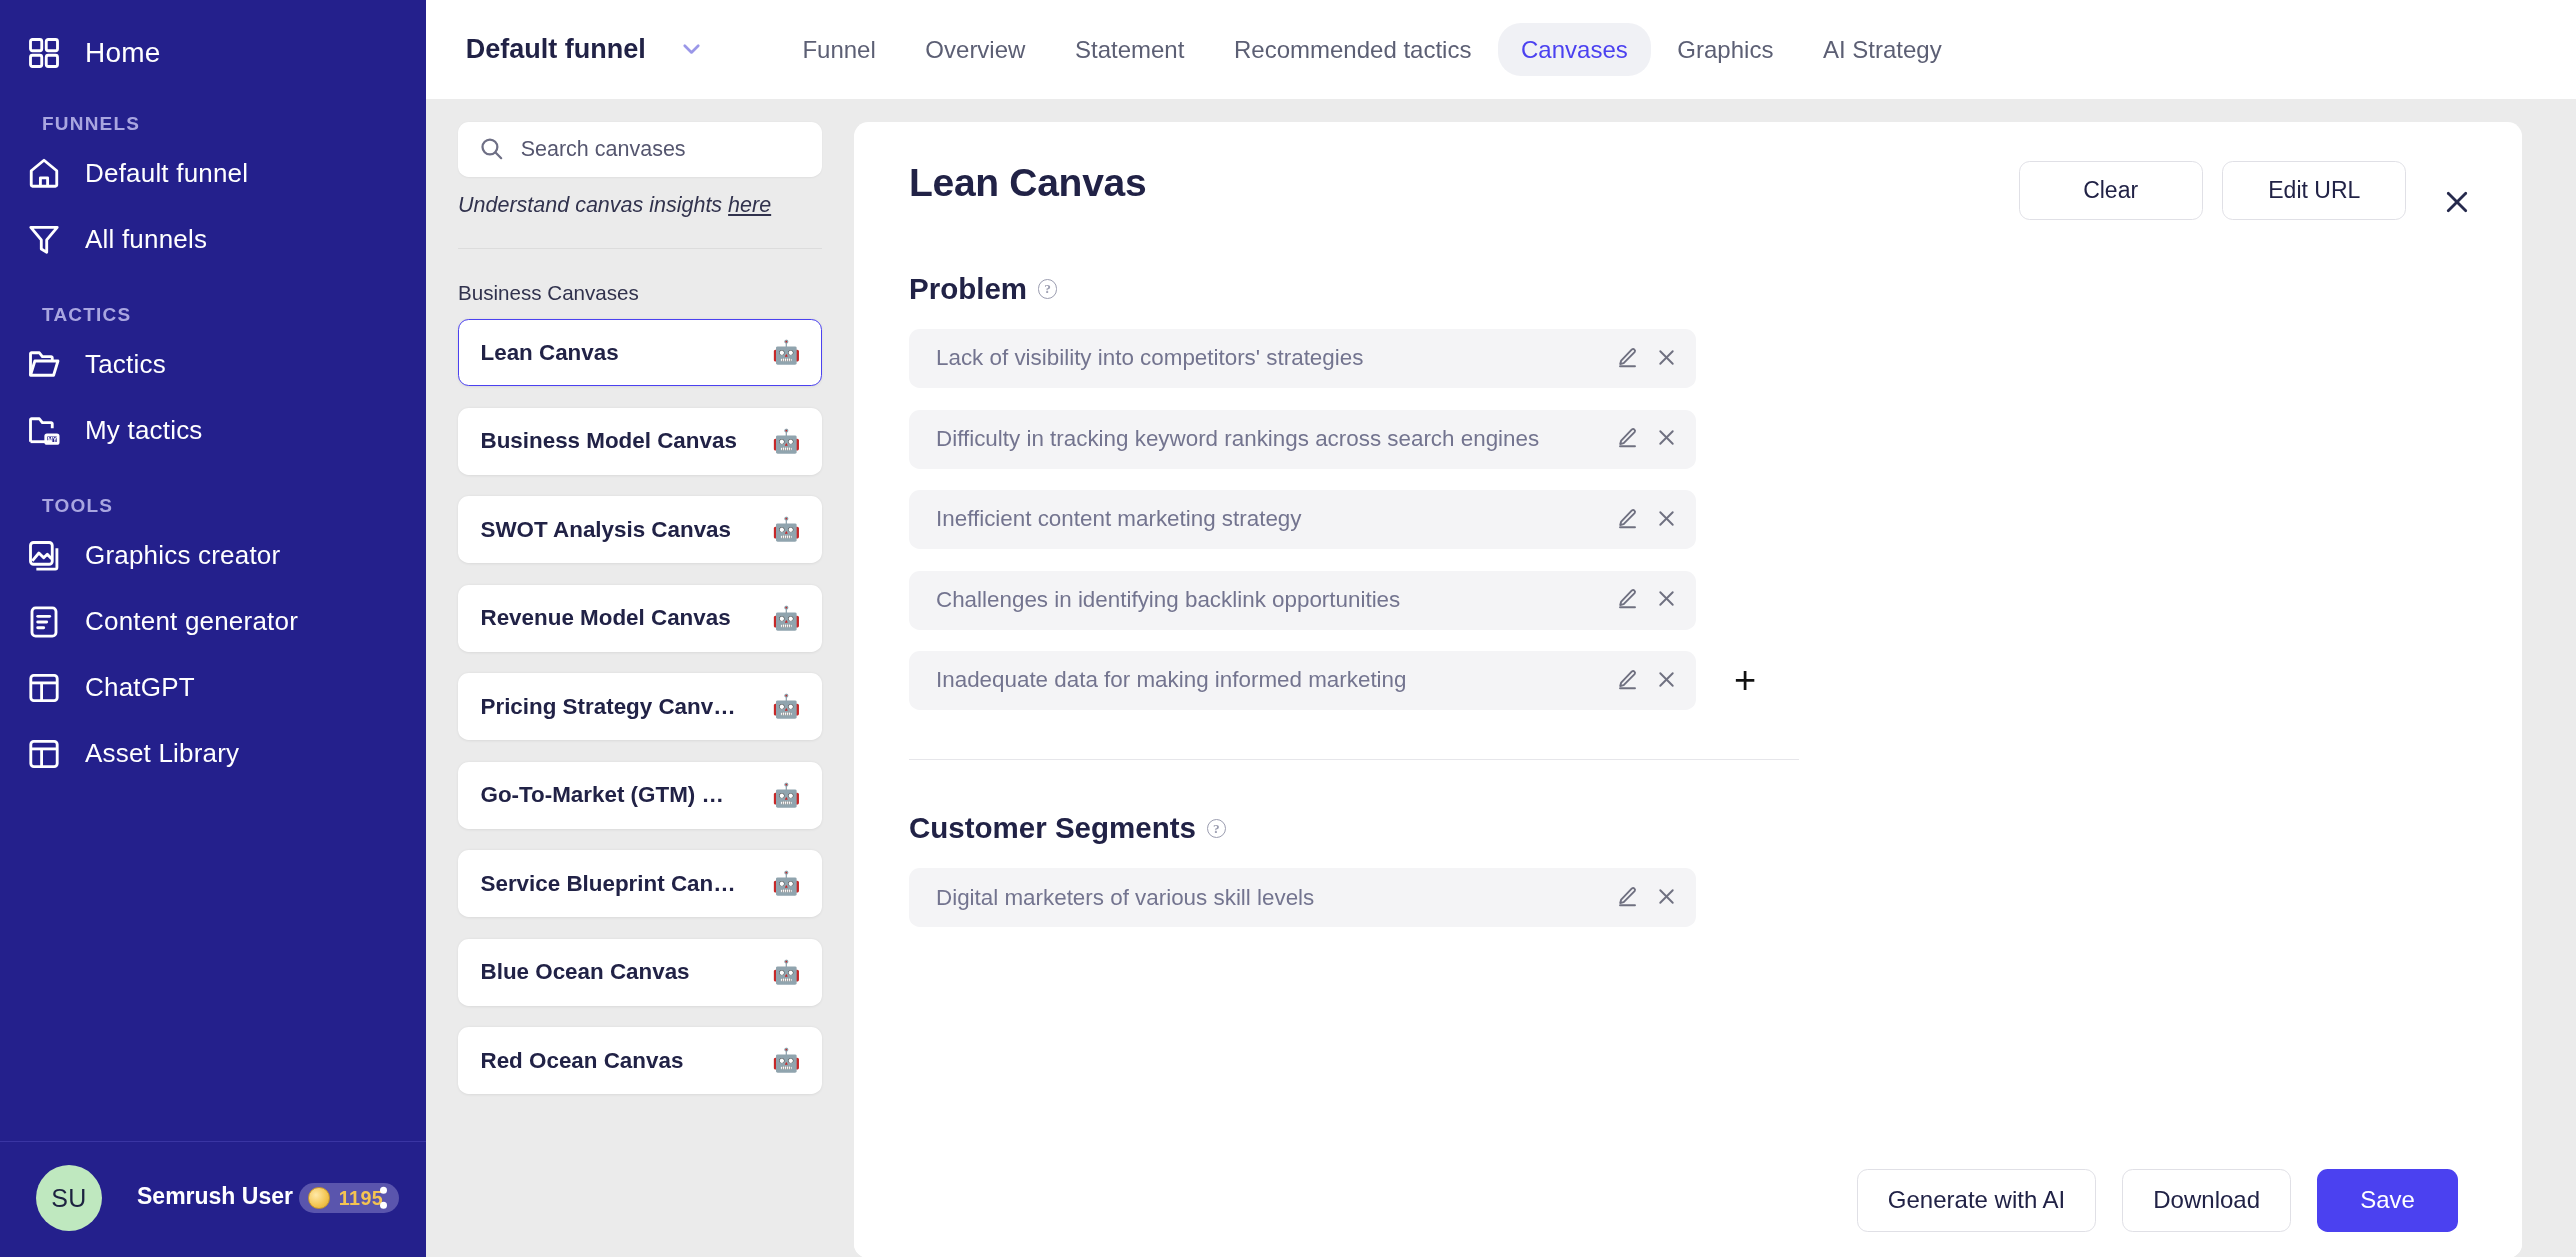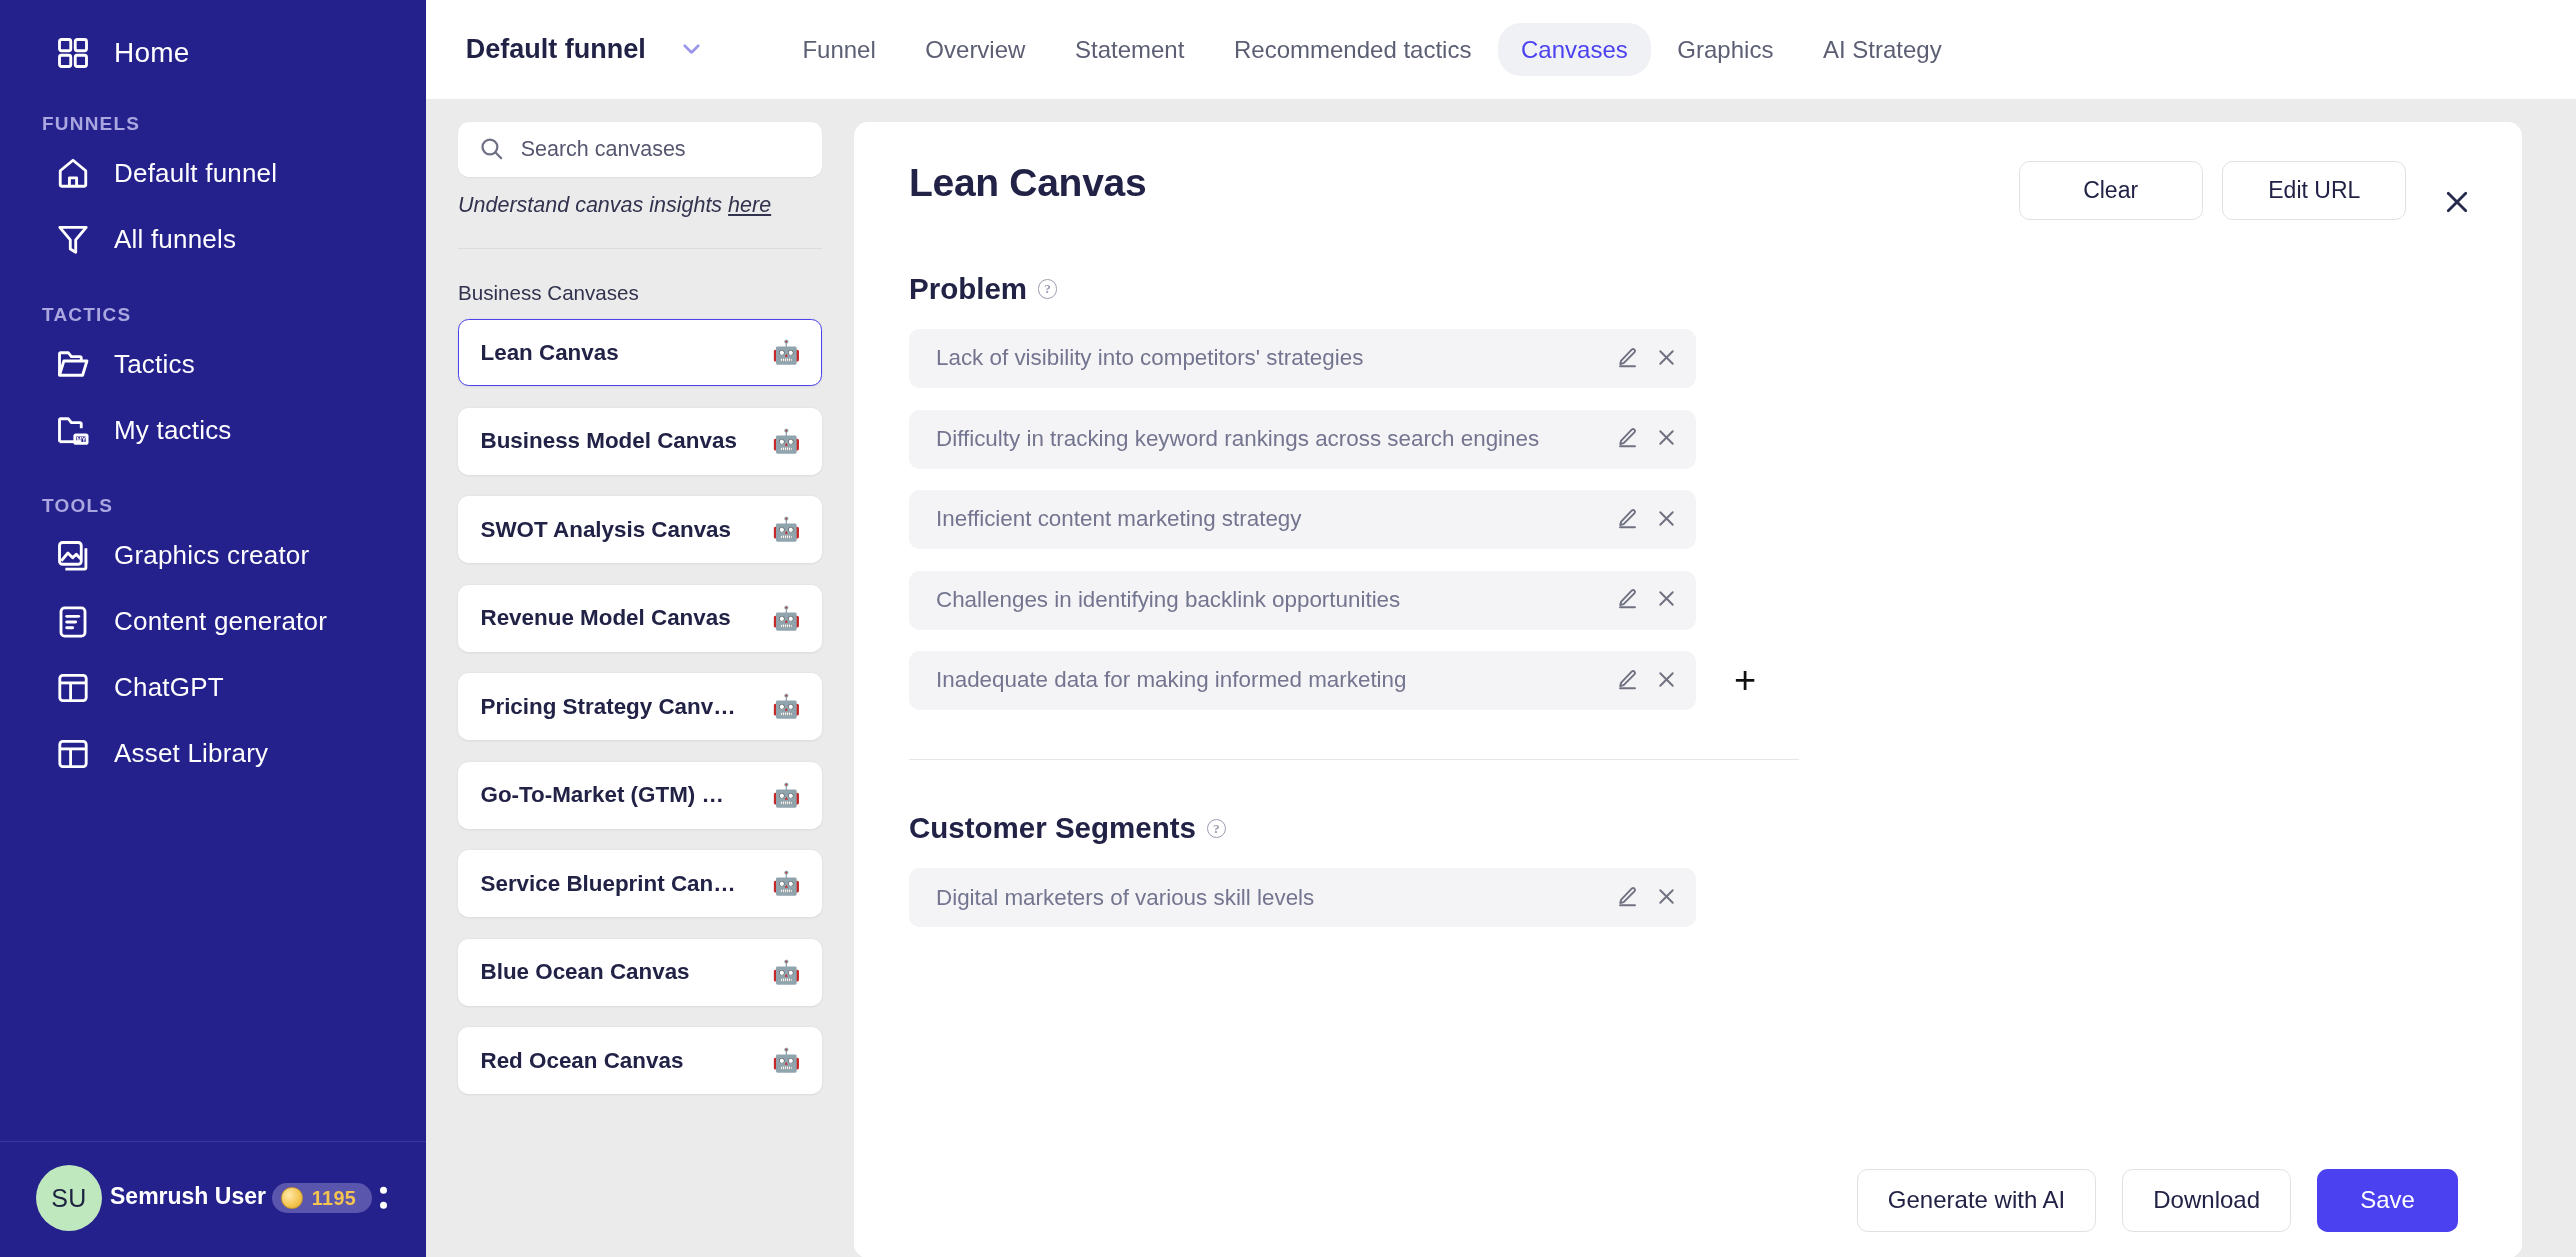--- a/index.html
+++ b/index.html
@@ -15,36 +15,36 @@
   .sidebar {
     width: 426px; height: 1258px;
     background: #24208c;
     flex: 0 0 426px;
     display: flex; flex-direction: column;
     position: relative;
   }
   .sb-scroll { flex: 1 1 auto; padding-top: 19.7px; }
   .sb-item {
     display: flex; align-items: center;
-    height: 66px; padding-left: 55px; gap: 23px;
+    height: 66px; padding-left: 26px; gap: 23px;
     color: #ffffff; cursor: pointer;
   }
   .sb-item .sb-label { font-size: 26px; letter-spacing: 0.2px; }
   .sb-item.home .sb-label { font-size: 28px; }
   .sb-section {
     color: #a9a6e0; font-size: 19px; font-weight: bold;
     letter-spacing: 1.2px; padding-left: 42px;
     margin-top: 32px; margin-bottom: 5.4px;
   }
   .sb-section.first { margin-top: 27px; }
   .sb-ico { width: 36px; height: 36px; flex: 0 0 36px; display:block; }
 
   .sb-user-wrap { border-top: 0.9px solid #3a35a3; padding: 23px 0 27px 0; }
   .sb-user {
-    display: flex; align-items: center; padding-left: 36px; gap: 8px;
+    display: flex; align-items: center; padding-left: 36px; gap: 35px;
     position: relative;
   }
   .avatar {
     width: 66px; height: 66px; border-radius: 50%;
     background: #bfe8bf; color: #1d2240;
     display: flex; align-items: center; justify-content: center;
     font-size: 25px; letter-spacing: 0.4px; flex: 0 0 66px;
   }
   .user-meta { display: flex; flex-direction: row; gap: 6.3px; }
   .user-name { color: #fff; font-size: 23px; font-weight: bold; }

